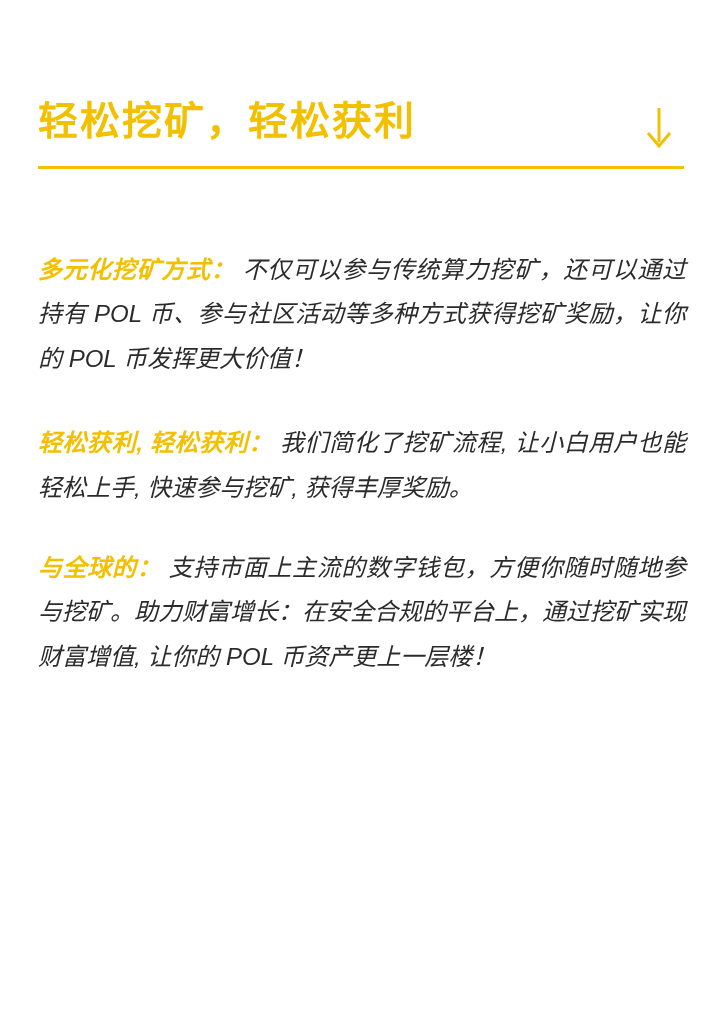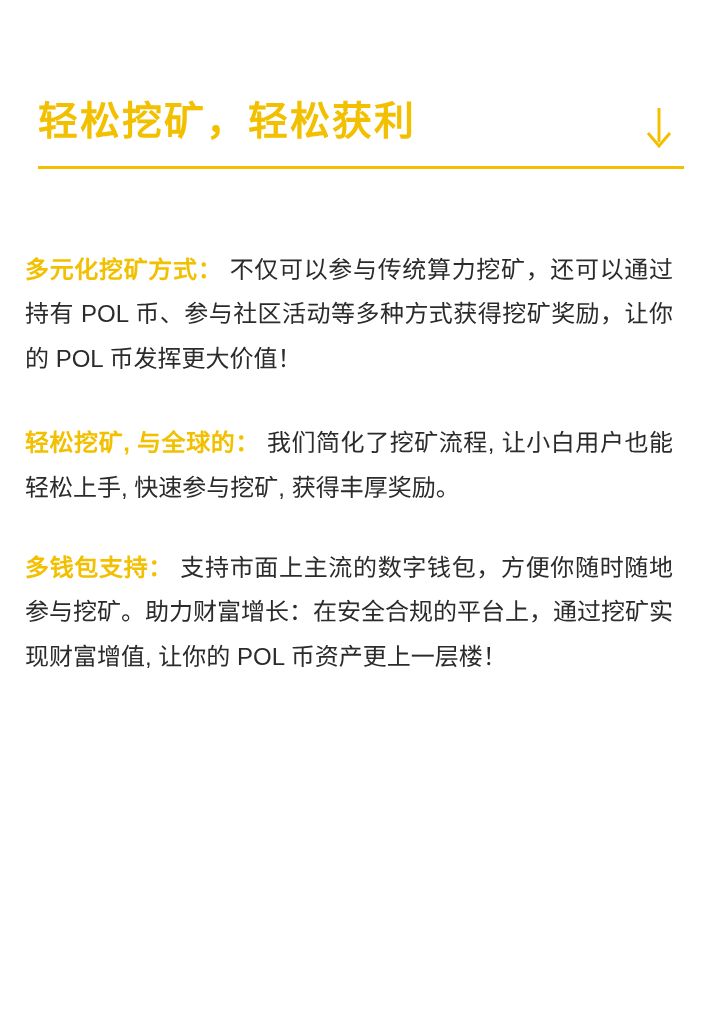--- a/index.html
+++ b/index.html
@@ -55,23 +55,24 @@
   .rule {
     margin-top: 16px;
     height: 3px;
     background: #f2c000;
     width: 646px;
   }
 
   
   .content {
     position: absolute;
-    left: 25px;
+    left: 38px;
     top: 248px;
     width: 648px;
+    font-style: italic;
   }
   .section {
     margin-bottom: 36px;
   }
   .section p {
     margin: 0;
     font-size: 24px;
     line-height: 1.85;
     color: #2b2b2b;
     text-align: justify;
@@ -108,26 +109,26 @@
     <div class="section section-gap-1">
       <p>
         <span class="lead">多元化挖矿方式：</span>
         <span>不仅可以参与传统算力挖矿，还可以通过持有 POL 币、参与社区活动等多种方式获得挖矿奖励，让你的 POL 币发挥更大价值！</span>
       </p>
     </div>
 
 
     <div class="section section-gap-3">
       <p>
-        <span class="lead">轻松挖矿, 与全球的：</span>
+        <span class="lead">轻松获利, 轻松获利：</span>
         <span>我们简化了挖矿流程, 让小白用户也能轻松上手, 快速参与挖矿, 获得丰厚奖励。</span>
       </p>
     </div>
 
     <div class="section">
       <p>
-        <span class="lead">多钱包支持：</span>
+        <span class="lead">与全球的：</span>
         <span>支持市面上主流的数字钱包，方便你随时随地参与挖矿。助力财富增长：在安全合规的平台上，通过挖矿实现财富增值, 让你的 POL 币资产更上一层楼！</span>
       </p>
     </div>
 
   </div>
 </div>
 
 </body></html>

